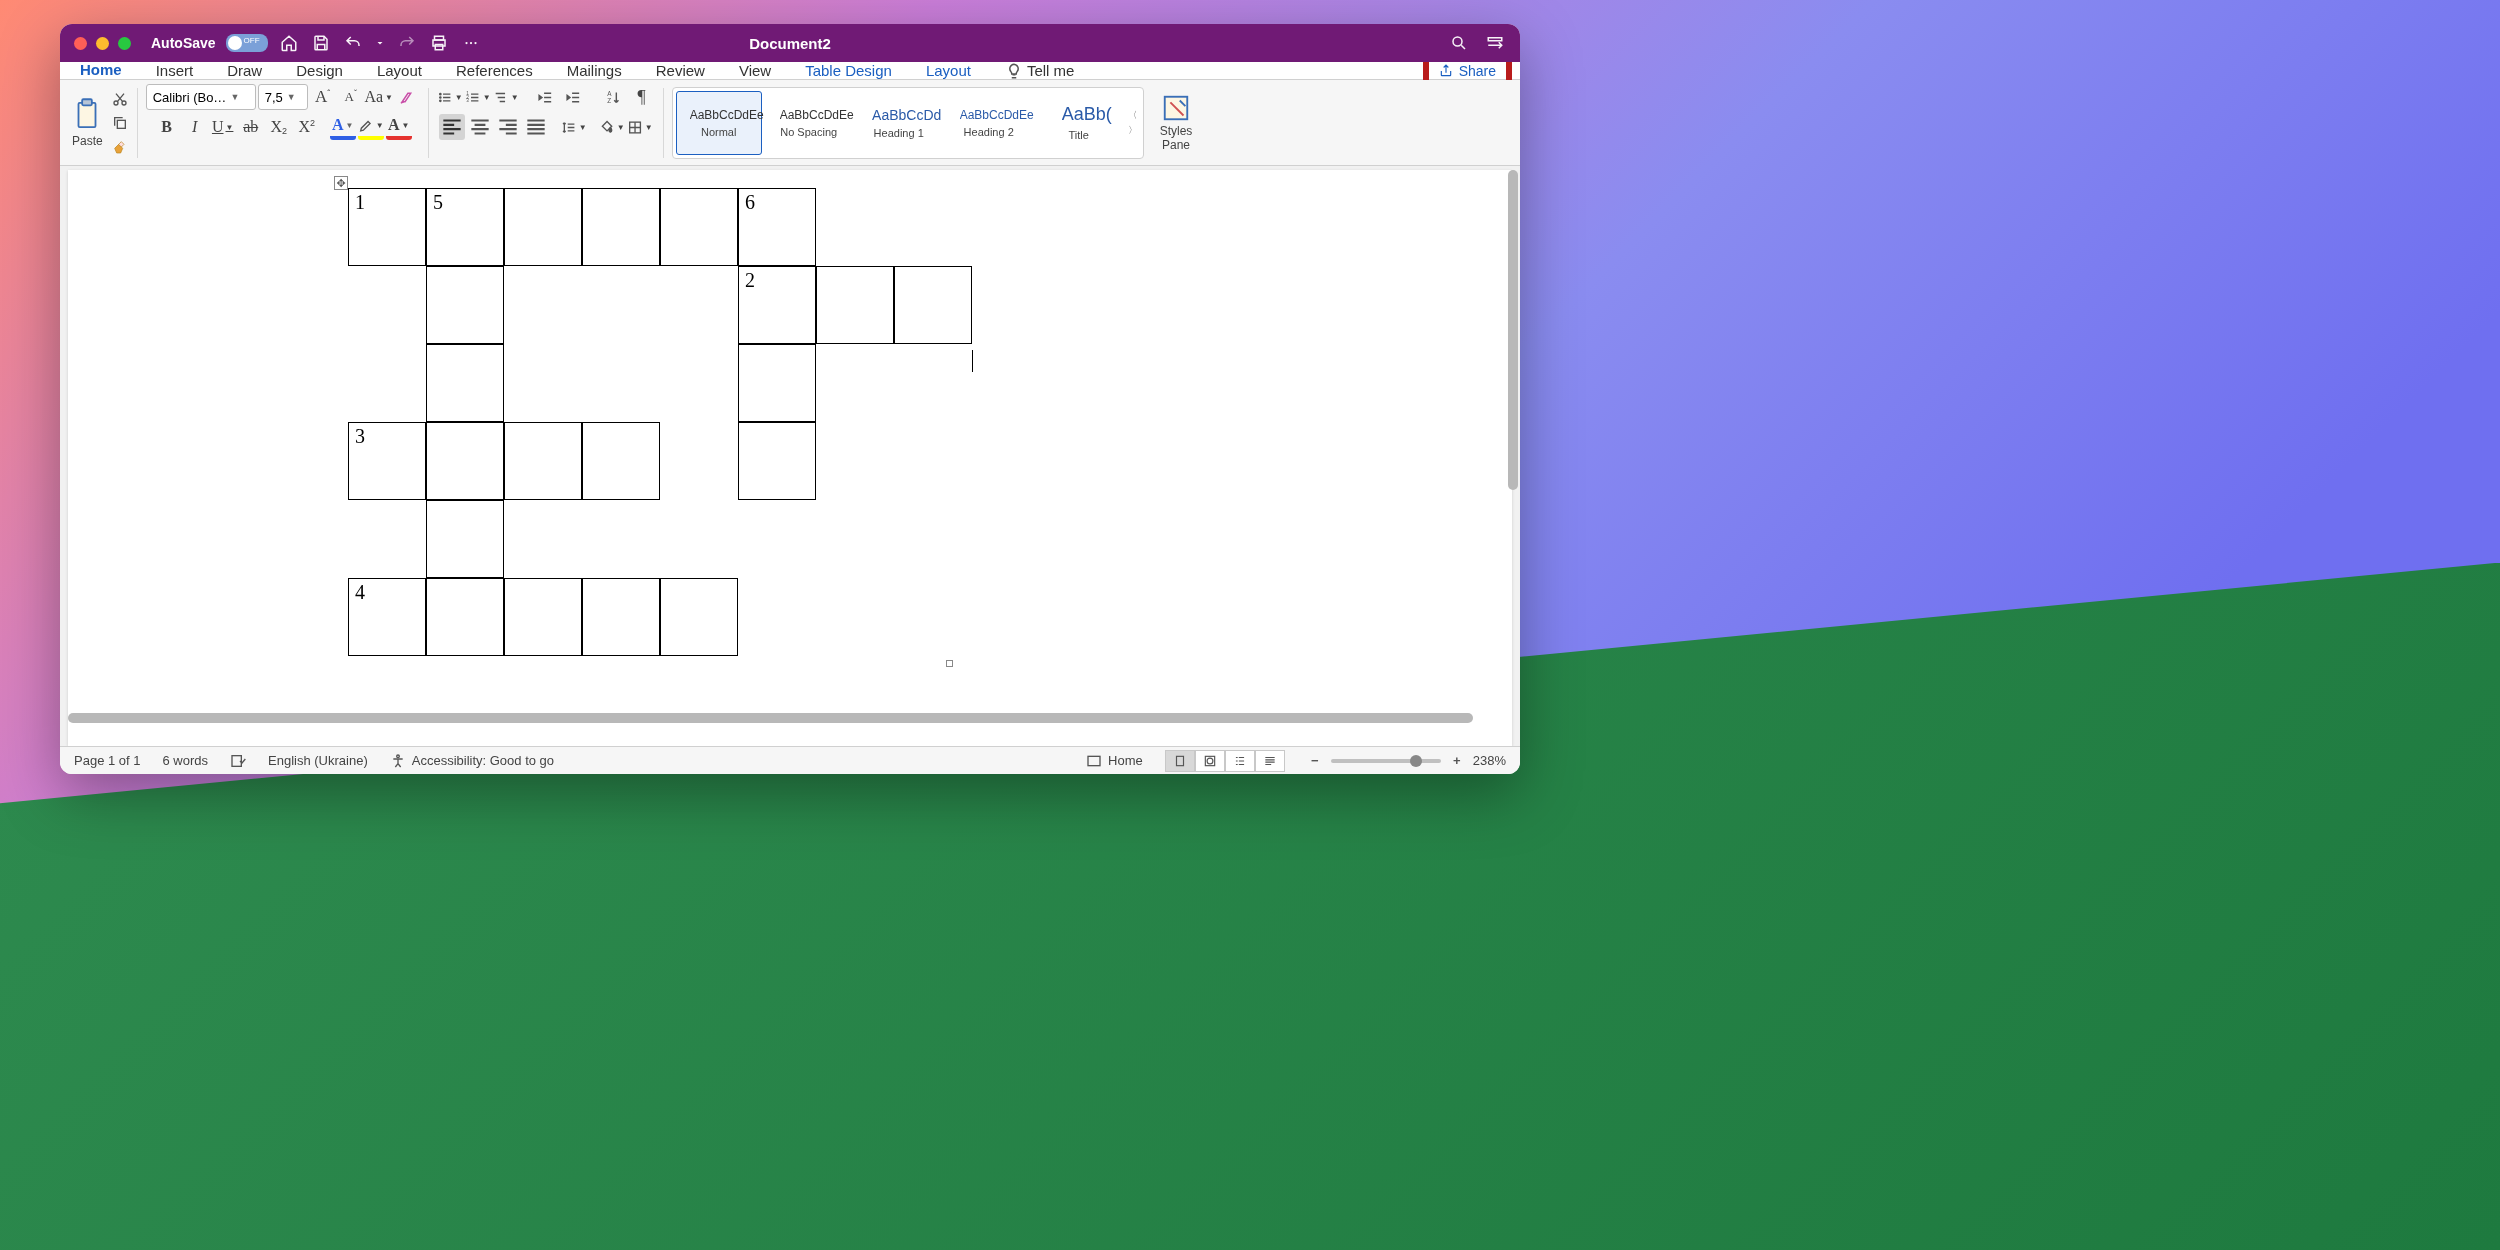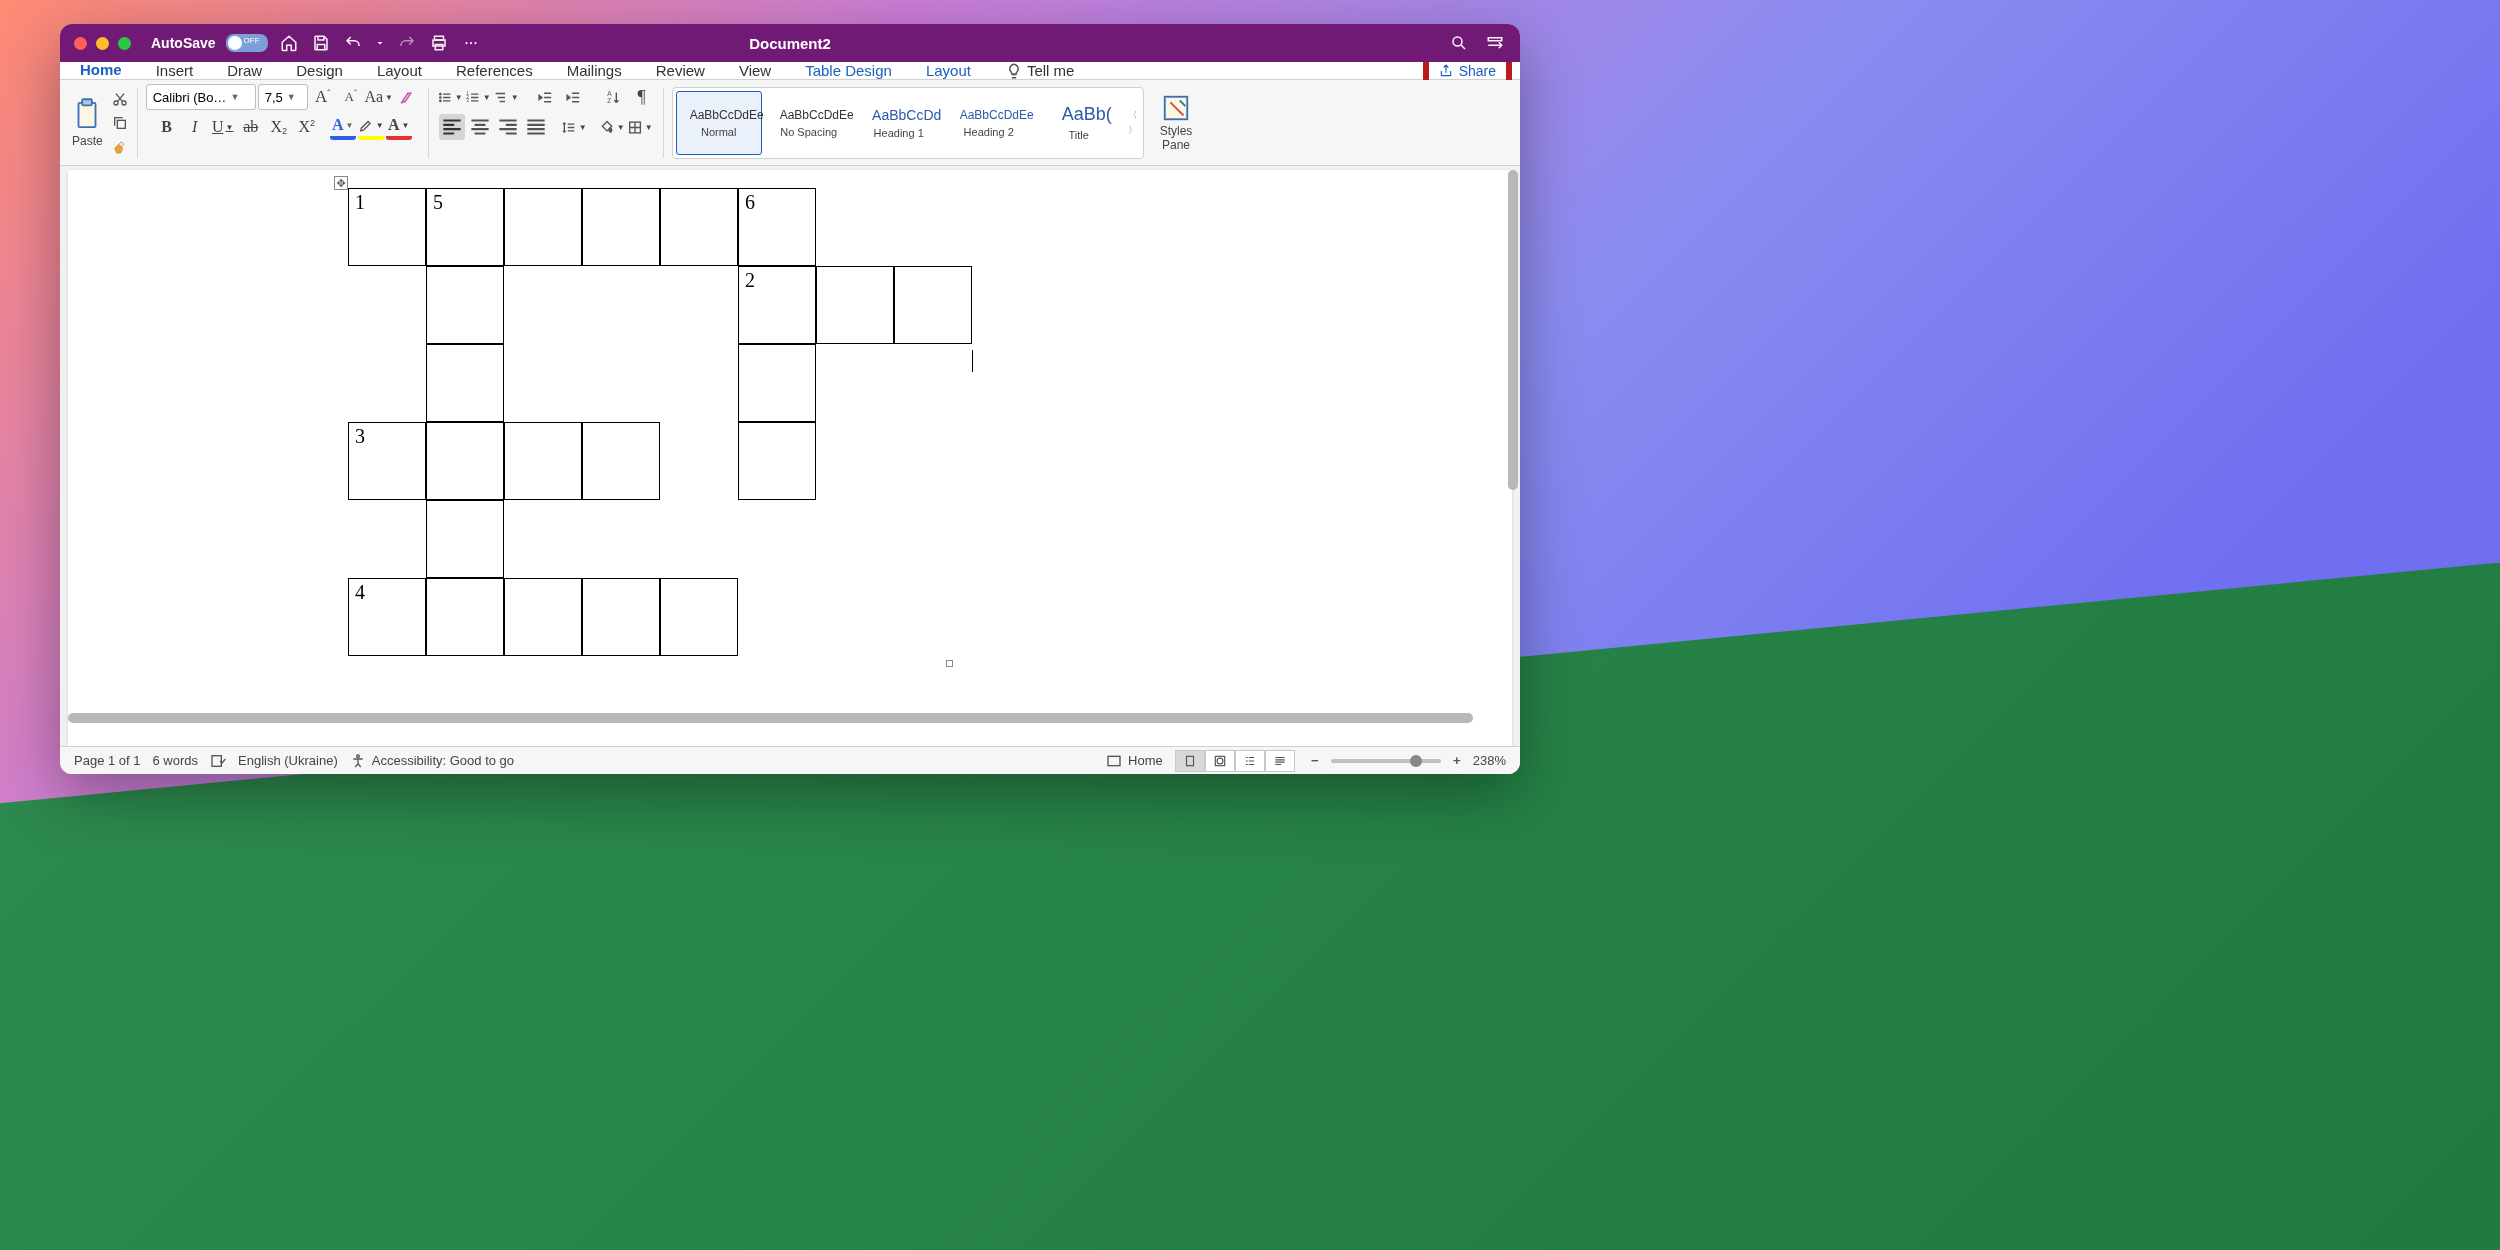--- a/index.html
+++ b/index.html
@@ -100,21 +100,21 @@
   .anchor{position:absolute;top:6px;left:266px;width:14px;height:14px;border:1px solid #888;background:#fff;display:flex;align-items:center;justify-content:center;font-size:11px;color:#555;cursor:pointer;}
   .resize-sq{position:absolute;width:7px;height:7px;border:1px solid #888;background:#fff;}
 
   
   .cw{position:absolute;top:18px;left:280px;}
   .cwcell{position:absolute;width:78px;height:78px;border:1px solid #000;background:#fff;}
   .cwnum{position:absolute;top:2px;left:6px;font-size:20px;font-family:"Times New Roman",serif;}
   .cursor-mark{position:absolute;width:1px;height:22px;background:#000;}
 
   
-  .statusbar{height:28px;background:#f6f6f6;border-top:1px solid #d0d0d0;display:flex;align-items:center;padding:0 14px;gap:12px;font-size:13px;color:#444;flex-shrink:0;}
+  .statusbar{height:28px;background:#f6f6f6;border-top:1px solid #d0d0d0;display:flex;align-items:center;padding:0 14px;gap:22px;font-size:13px;color:#444;flex-shrink:0;}
   .statusbar .s-item{display:flex;align-items:center;gap:6px;cursor:pointer;}
   .statusbar .fill{flex:1;}
   .view-btns{display:flex;gap:0;}
   .vbtn{width:30px;height:22px;border:1px solid #c8c8c8;display:flex;align-items:center;justify-content:center;cursor:pointer;background:#fff;}
   .vbtn.active{background:#d8d8d8;}
   .vbtn svg{width:14px;height:14px;}
   .zoom{display:flex;align-items:center;gap:8px;}
   .zslider{width:110px;height:4px;background:#c0c0c0;border-radius:2px;position:relative;cursor:pointer;}
   .zknob{position:absolute;top:-4px;left:72%;width:12px;height:12px;border-radius:50%;background:#888;}
   .zbtn{width:16px;height:16px;display:flex;align-items:center;justify-content:center;cursor:pointer;color:#555;font-weight:bold;}

